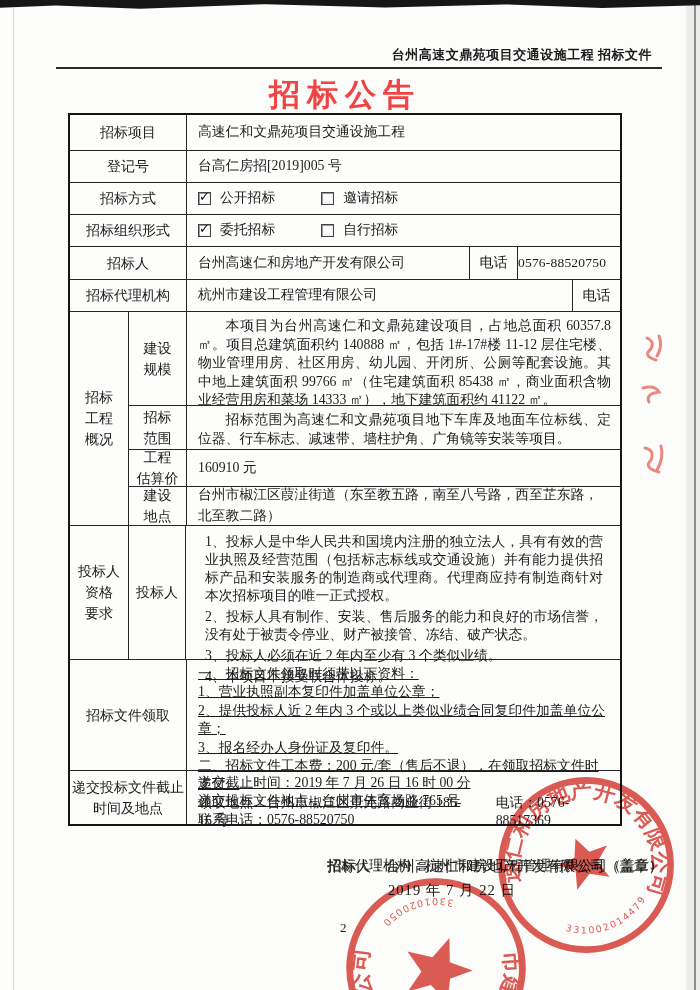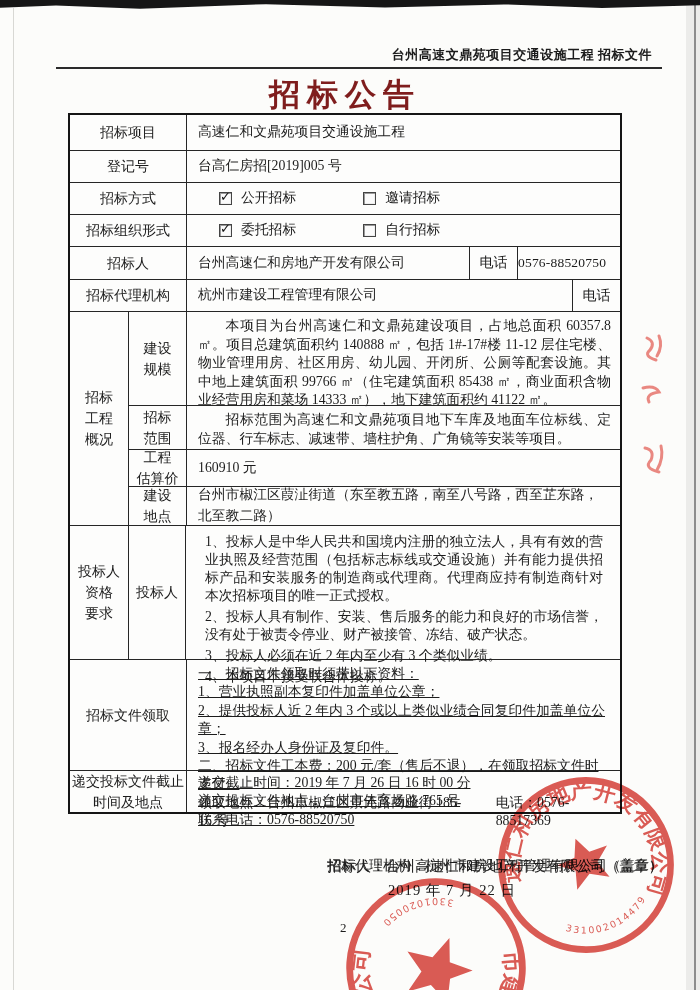--- a/index.html
+++ b/index.html
@@ -14,21 +14,21 @@
     clip-path:polygon(0 0,100% 0,100% 48%,86% 72%,72% 40%,55% 68%,38% 38%,20% 80%,8% 50%,0 70%);}
   .scan-right-band{position:absolute;right:0;top:0;width:14px;height:990px;background:#ececea;}
   .scan-right-line{position:absolute;left:694px;top:0;width:2px;height:990px;background:#8d8d8d;}
   .scan-left-line{position:absolute;left:13px;top:8px;width:1px;height:982px;background:#d8d8d4;}
   
   .doc-header{position:absolute;left:55px;top:46px;width:597px;text-align:right;
     font-size:13px;font-weight:600;letter-spacing:.5px;}
   .header-rule{position:absolute;left:56px;top:67px;width:606px;height:2px;background:#2a2a2a;}
   .page-title{position:absolute;left:0;top:74px;width:690px;text-align:center;
     font-family:"Liberation Sans","DejaVu Sans",sans-serif;
-    font-size:31px;font-weight:800;letter-spacing:7px;color:#7f1d1d;}
+    font-size:31px;font-weight:800;letter-spacing:7px;color:#ef4444;}
   
   .tbl{position:absolute;left:68px;top:113px;width:550px;border:2.2px solid #151515;
     background:rgba(255,255,255,.35);font-size:13.8px;}
   .tbl *{box-sizing:border-box;}
   .trow{display:flex;align-items:stretch;}
   .trow + .trow{border-top:1.6px solid #262626;}
   .cell{display:flex;align-items:center;}
   .cell + .cell{border-left:1.6px solid #262626;}
   .lbl{width:116px;justify-content:center;text-align:center;font-size:14px;
     white-space:pre-line;line-height:1.5;flex:none;}
@@ -40,21 +40,21 @@
   .phone-val{width:103px;flex:none;padding-left:0;font-size:13.5px;letter-spacing:.2px;}
   .stack{flex:1;display:flex;flex-direction:column;}
   .subrow{display:flex;align-items:stretch;}
   .subrow + .subrow{border-top:1.6px solid #262626;}
   .para{text-align:justify;text-indent:2em;line-height:18.6px;padding-top:5px;padding-bottom:5px;}
   .qual-item{text-align:justify;line-height:18px;margin:3px 8px;}
   .line{line-height:18.4px;text-decoration:underline;}
   .pickup-line{display:flex;line-height:18.4px;}
   .pickup-line .gap{width:38px;}
   
-  .opt{display:inline-flex;align-items:center;margin-right:46px;margin-left:21px;}
+  .opt{display:inline-flex;align-items:center;margin-right:46px;}
   .checkbox{width:13px;height:13px;background:#fbfbfb;border:1px solid #444;
     box-shadow:inset 1px 1px 0 #9a9a9a,inset -1px -1px 0 #efefef;
     display:inline-flex;align-items:center;justify-content:center;margin-right:9px;flex:none;}
   .checkbox.checked::after{content:"✓";font-size:13px;font-weight:bold;color:#111;
     margin-top:-3px;font-family:"DejaVu Sans",sans-serif;}
   
   .sig1{position:absolute;right:37px;top:857px;font-size:14.6px;}
   .sig2{position:absolute;right:37px;top:857px;font-size:14px;}
   .sig-date{position:absolute;left:388px;top:881px;font-size:14.6px;letter-spacing:1px;}
   .page-num{position:absolute;left:340px;top:920px;font-size:13px;}
@@ -180,21 +180,21 @@
       <div class="line">3、报名经办人身份证及复印件。</div>
       <div class="line">二、招标文件工本费：200 元/套（售后不退），在领取招标文件时支付。</div>
       <div class="pickup-line">
         <span>领取地点：台州市椒江区景元路商业街 186-16 号</span>
         <span class="gap"></span>
         <span>电话：0576-88517369</span>
       </div>
     </div>
   </div>
 
-  <div class="trow" style="height:42px">
+  <div class="trow" style="height:54px">
     <div class="cell lbl">递交投标文件截止
 时间及地点</div>
     <div class="cell content" style="display:block;padding-top:3px">
       <div class="line">递交截止时间：2019 年 7 月 26 日 16 时 00 分</div>
       <div class="line">递交投标文件地点：台州市体育场路 765 号</div>
       <div class="line">联系电话：0576-88520750</div>
     </div>
   </div>
 
 </div>

